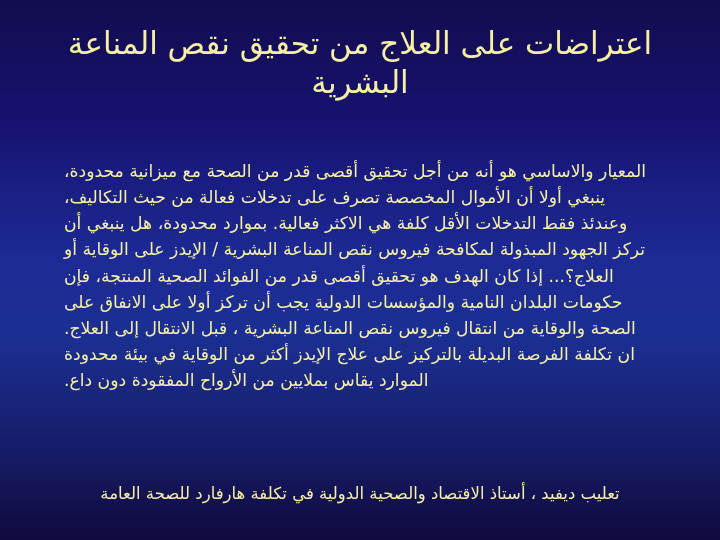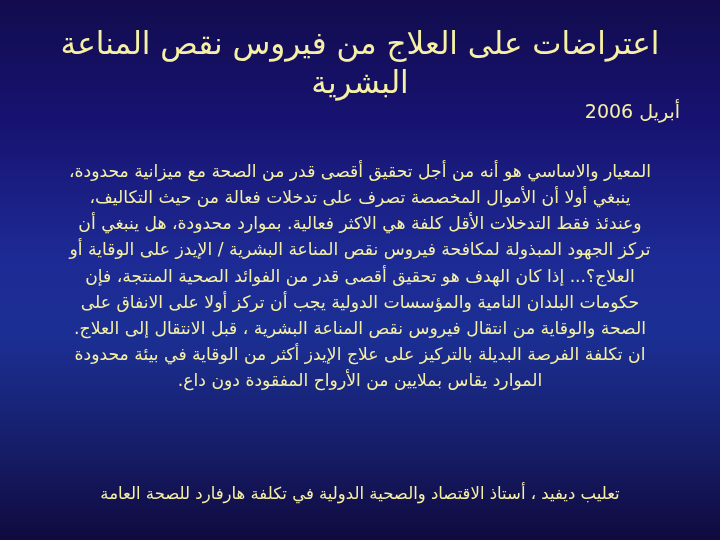--- a/index.html
+++ b/index.html
@@ -43,21 +43,21 @@
     font-size: 19px;
     color: #f6f0a4;
     direction: rtl;
   }
   .body-block {
     position: absolute;
     top: 158px;
     right: 64px;
     left: 64px;
     direction: rtl;
-    text-align: center;
+    text-align: left;
     font-size: 17.2px;
     line-height: 1.52;
     color: #f6f0a4;
   }
   .body-block p {
     margin: 0;
   }
   .attrib {
     position: absolute;
     top: 482px;
@@ -69,23 +69,22 @@
     line-height: 1.5;
     color: #f6f0a4;
   }
   .attrib p { margin: 0; }
 </style>
 </head>
 <body>
 
 <div class="slide">
 
-  <h1 class="title">اعتراضات على العلاج من فيروس نقص المناعة البشرية</h1>
+  <h1 class="title">اعتراضات على العلاج من تحقيق نقص المناعة البشرية</h1>
 
-  <div class="date">أبريل 2006</div>
 
   <div class="body-block">
     <p>المعيار والاساسي هو أنه من أجل تحقيق أقصى قدر من الصحة مع ميزانية محدودة، ينبغي أولا أن الأموال المخصصة تصرف على تدخلات فعالة من حيث التكاليف، وعندئذ فقط التدخلات الأقل كلفة هي الاكثر فعالية.  بموارد محدودة، هل ينبغي أن تركز الجهود المبذولة لمكافحة فيروس نقص المناعة البشرية / الإيدز على الوقاية أو العلاج؟...  إذا كان الهدف هو تحقيق أقصى قدر من الفوائد الصحية المنتجة، فإن حكومات البلدان النامية والمؤسسات الدولية يجب أن تركز أولا على الانفاق على الصحة والوقاية من انتقال فيروس نقص المناعة البشرية ، قبل الانتقال إلى العلاج. ان تكلفة الفرصة البديلة بالتركيز على علاج الإيدز أكثر من الوقاية في بيئة محدودة الموارد يقاس بملايين من الأرواح المفقودة دون داع.</p>
   </div>
 
   <div class="attrib">
     <p>تعليب ديفيد ، أستاذ الاقتصاد والصحية الدولية في تكلفة هارفارد للصحة العامة</p>
   </div>
 
 </div>

